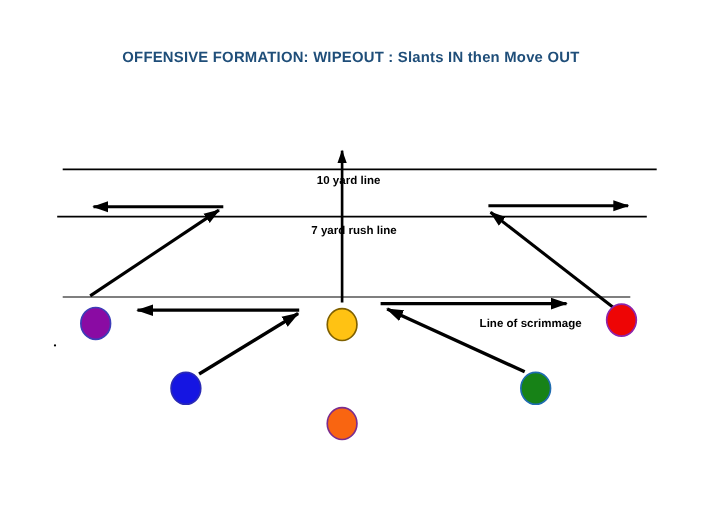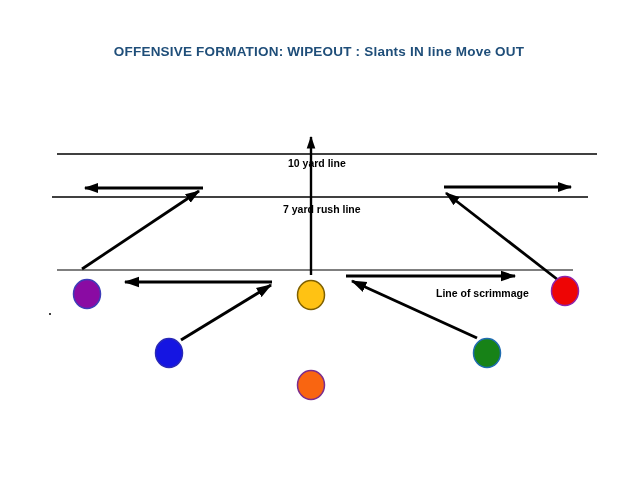--- a/index.html
+++ b/index.html
@@ -31,21 +31,21 @@
     font-family: "Liberation Sans", sans-serif;
     font-size: 10.5px;
     font-weight: bold;
     fill: #000000;
   }
 </style>
 </head>
 <body>
 
 <div class="page">
-  <h1 class="title" style="color: rgb(31, 78, 121);">OFFENSIVE FORMATION: WIPEOUT : Slants IN line Move OUT</h1>
+  <h1 class="title" style="color: rgb(31, 78, 121);">OFFENSIVE FORMATION: WIPEOUT : Slants IN then Move OUT</h1>
   <svg id="field-svg" class="field" width="638" height="479" viewBox="0 0 638 479">
     <defs>
       <marker id="arrow-head" viewBox="0 0 5.5 4" markerWidth="5.5" markerHeight="4" refX="4.8" refY="2" orient="auto" markerUnits="strokeWidth">
         <path d="M0,0.2 L5.2,2 L0,3.8 Z" fill="#000000"></path>
       </marker>
     </defs>
   <line x1="57" y1="154" x2="597" y2="154" stroke="#000000" stroke-width="1.6"></line>
       <line x1="52" y1="197" x2="588" y2="197" stroke="#000000" stroke-width="1.6"></line>
       <line x1="57" y1="270" x2="573" y2="270" stroke="#000000" stroke-width="1.1"></line>
       <line x1="82" y1="269" x2="199" y2="191" stroke="#000000" stroke-width="2.8" marker-end="url(#arrow-head)"></line>

